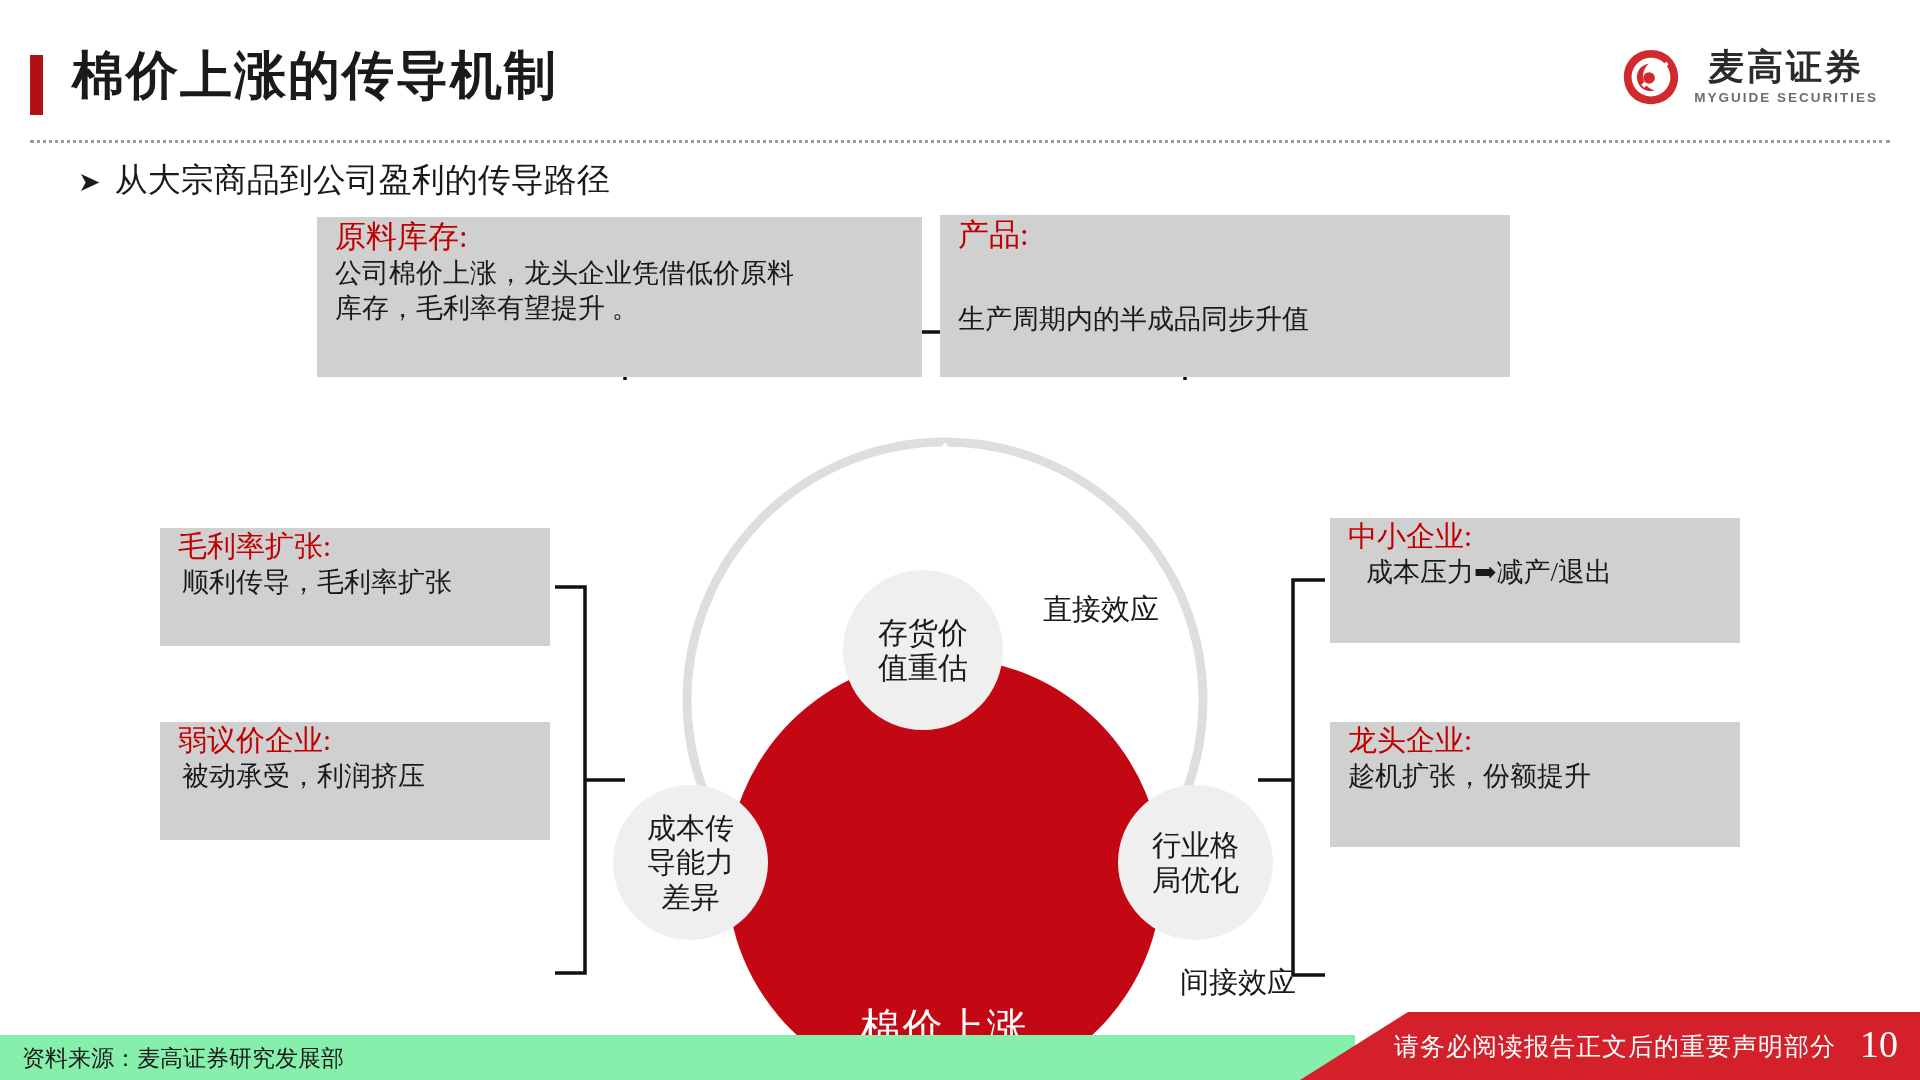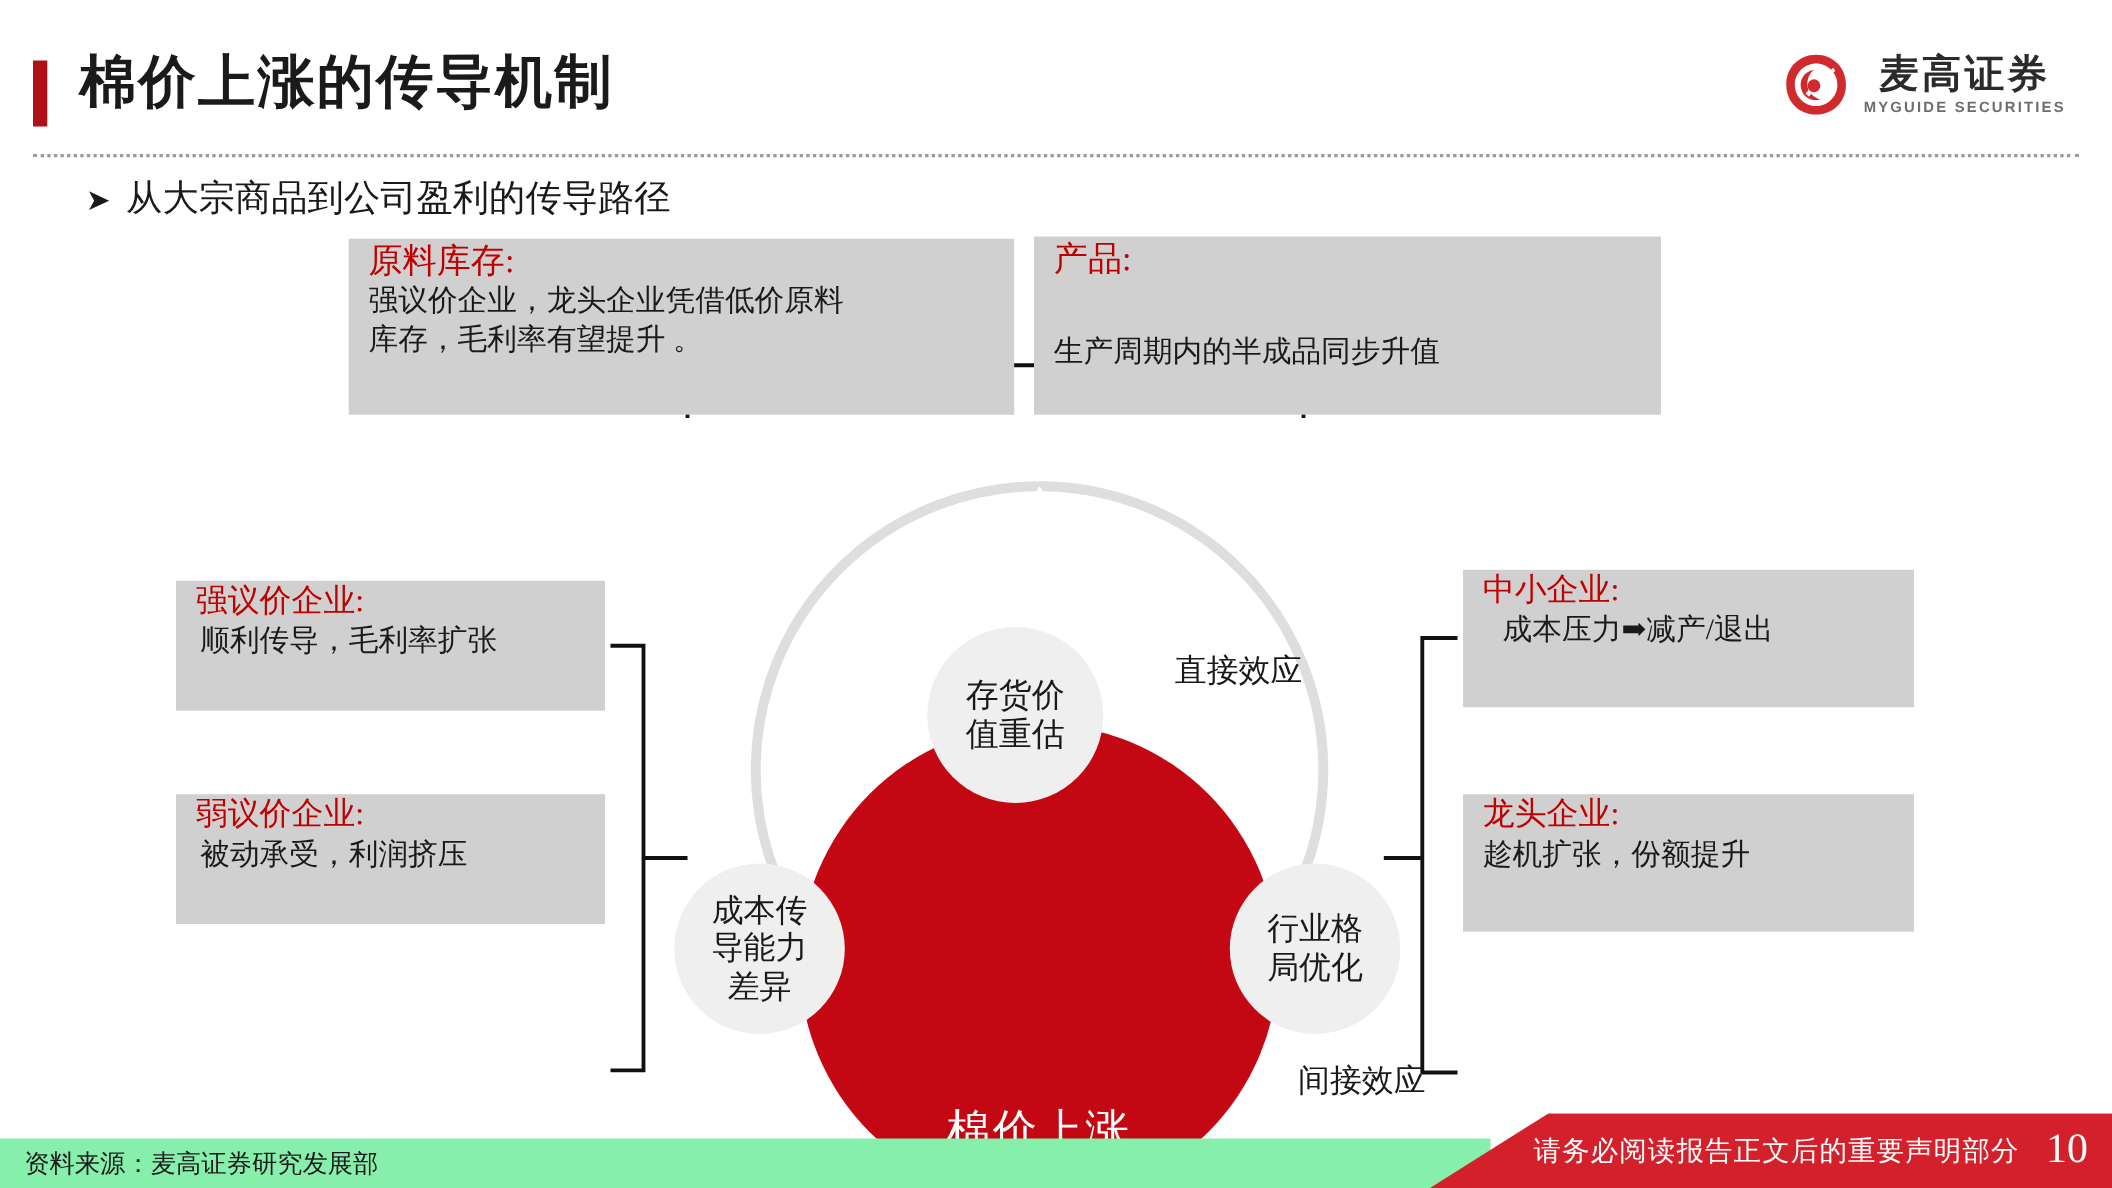--- a/index.html
+++ b/index.html
@@ -77,21 +77,21 @@
     position:absolute;left:727px;top:478px;width:435px;height:435px;
     border-radius:50%;background:#c40813;
   }
   .red-label{
     position:absolute;left:727px;top:820px;width:435px;text-align:center;
     color:#ffffff;font-size:40px;letter-spacing:2px;
   }
   .effect-label{
     position:absolute;color:#1a1a1a;font-size:29px;white-space:nowrap;
   }
-  #lbl-direct  {left:1043px;top:410px;margin-left:25px;}
+  #lbl-direct  {left:1043px;top:410px;}
   #lbl-indirect{left:1180px;top:783px;}
 
   
   .footer-orange{
     position:absolute;left:0;bottom:0;width:1355px;height:45px;background:#86efac;text-align:center;
   }
   .footer-orange .src{
     position:absolute;left:22px;top:50%;transform:translateY(-50%);
     font-size:23px;color:#1a1a1a;white-space:nowrap;
   }
@@ -195,32 +195,32 @@
       </span>
     </div>
 
     <div class="effect-label" id="lbl-direct">直接效应</div>
     <div class="effect-label" id="lbl-indirect">间接效应</div>
   </div>
 
   <div class="gbox" id="box-raw">
     <div class="head">原料库存:</div>
     <div class="body">
-      <span>强议价企业，龙头企业凭借低价原料</span><br>
+      <span>公司棉价上涨，龙头企业凭借低价原料</span><br>
       <span>库存，毛利率有望提升 。</span>
     </div>
   </div>
 
   <div class="gbox" id="box-product">
     <div class="head">产品:</div>
     <div class="body">生产周期内的半成品同步升值</div>
   </div>
 
   <div class="gbox small" id="box-strong">
-    <div class="head">强议价企业:</div>
+    <div class="head">毛利率扩张:</div>
     <div class="body">顺利传导，毛利率扩张</div>
   </div>
 
   <div class="gbox small" id="box-weak">
     <div class="head">弱议价企业:</div>
     <div class="body">被动承受，利润挤压</div>
   </div>
 
   <div class="gbox small" id="box-leader">
     <div class="head">龙头企业:</div>

